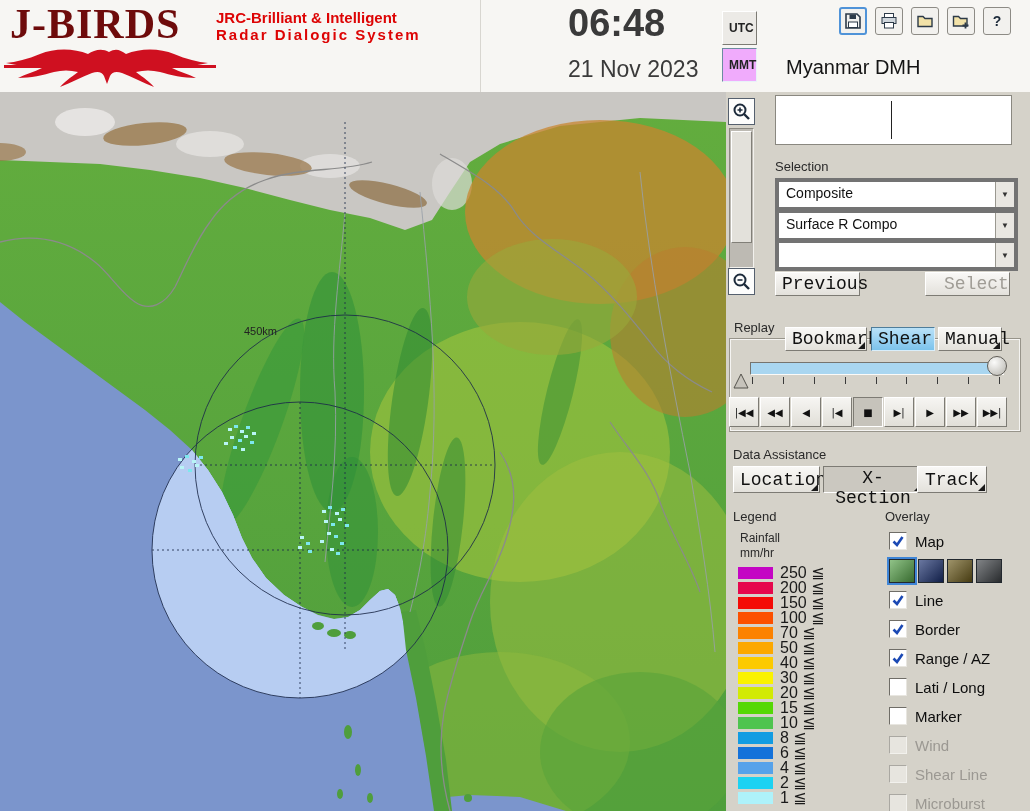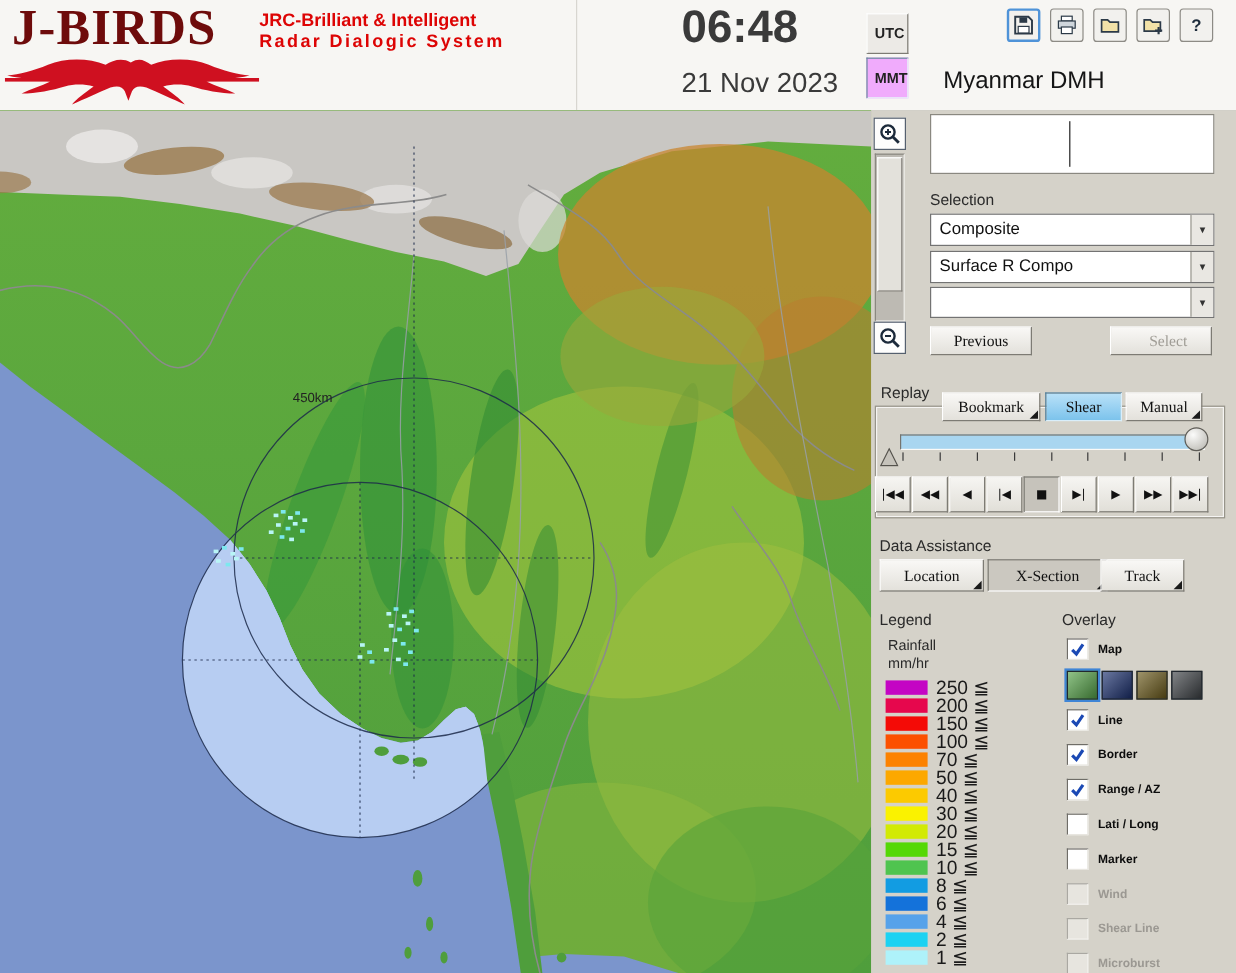--- a/index.html
+++ b/index.html
@@ -44,29 +44,29 @@
   .vscroll{position:absolute;left:3px;top:36px;width:23px;height:138px;background:#bdbab3;
            border:1px solid;border-color:#8a8880 #f2f1ed #f2f1ed #8a8880;}
   .vthumb{position:absolute;left:1px;top:2px;width:19px;height:110px;background:#e3e1db;
           border:1px solid;border-color:#fff #817f78 #817f78 #fff;cursor:grab;}
 
   .textbox{position:absolute;left:49px;top:3px;width:235px;height:48px;background:#fff;
            border:1px solid #8a8880;}
   .caret{position:absolute;left:115px;top:5px;width:1px;height:38px;background:#222;}
 
   .sec-lbl{position:absolute;font-size:13px;color:#2a2a2a;}
-  .combo{position:absolute;left:49px;width:235px;height:25px;background:#fff;border:1px solid #737373;cursor:pointer;}
+  .combo{position:absolute;left:49px;width:235px;height:25px;background:#fff;border:4px solid #737373;cursor:pointer;}
   .combo-text{position:absolute;left:7px;top:3px;font-size:14px;color:#111;}
   .combo-btn{position:absolute;right:0;top:0;width:18px;height:100%;background:#e9e7e2;
              border-left:1px solid #9a9890;display:flex;align-items:center;justify-content:center;
              font-size:8px;color:#333;}
 
   .btn{background:linear-gradient(#f9f8f6,#e3e1db);border:1px solid;
-       border-color:#fff #7d7b74 #7d7b74 #fff;font-size:13px;color:#111;
-       font-family:Liberation Serif, serif;cursor:pointer;position:absolute;text-align:center;}
+       border-color:#fff #7d7b74 #7d7b74 #fff;font-size:18px;color:#111;
+       font-family:Liberation Mono, monospace;cursor:pointer;position:absolute;text-align:center;}
   .btn:disabled,.btn.disabled{color:#a09d96;}
   .btn.pressed{background:#cbc8c0;border-color:#7d7b74 #fff #fff #7d7b74;}
   .btn.blue-sel{background:linear-gradient(#b9e1f8,#7cc3ec);border-color:#4f7d9a #d9eefa #d9eefa #4f7d9a;}
   .corner-mark{position:absolute;right:1px;bottom:1px;width:0;height:0;
                border-left:7px solid transparent;border-bottom:7px solid #1a1a1a;}
 
   .groupbox{position:absolute;left:3px;top:246px;width:290px;height:92px;
             border:1px solid #97948a;box-shadow:inset 0 0 0 1px rgba(255,255,255,.75);}
   .replay-lbl{left:8px;top:228px;}
   .timeline{position:absolute;left:24px;top:270px;width:252px;height:11px;background:#a9d6f0;
@@ -84,21 +84,21 @@
 
   .legend-rows{position:absolute;left:12px;top:473px;}
   .lg-row{display:flex;align-items:center;height:15px;gap:7px;}
   .lg-sw{width:35px;height:12px;display:inline-block;}
   .lg-lb{font-size:16px;color:#1a1a1a;white-space:nowrap;}
 
   .overlay-list{position:absolute;left:163px;top:438px;width:140px;}
   .ov-row{display:flex;align-items:center;gap:8px;height:22px;margin-bottom:7px;cursor:pointer;}
   .cb{width:16px;height:16px;background:#fff;border:1px solid;border-color:#6f6d67 #e8e6e0 #e8e6e0 #6f6d67;
       display:flex;align-items:center;justify-content:center;flex:0 0 auto;}
-  .ov-lb{font-size:10px;font-weight:bold;color:#0d0d0d;white-space:nowrap;}
+  .ov-lb{font-size:15px;font-weight:normal;color:#0d0d0d;white-space:nowrap;}
   .ov-row.disabled .ov-lb{color:#9b9892;}
   .ov-row.disabled .cb{background:#e7e5df;border-color:#aaa8a2 #f2f1ed #f2f1ed #aaa8a2;}
   .map-swatches{display:flex;gap:3px;height:24px;margin-bottom:6px;}
   .msw{width:24px;height:22px;border:1px solid #22282e;cursor:pointer;
        background-image:linear-gradient(135deg,rgba(255,255,255,.35),rgba(0,0,0,.35));}
   .msw.sel{box-shadow:0 0 0 2px #3f85d6;}
 </style>
 </head>
 <body>
 

